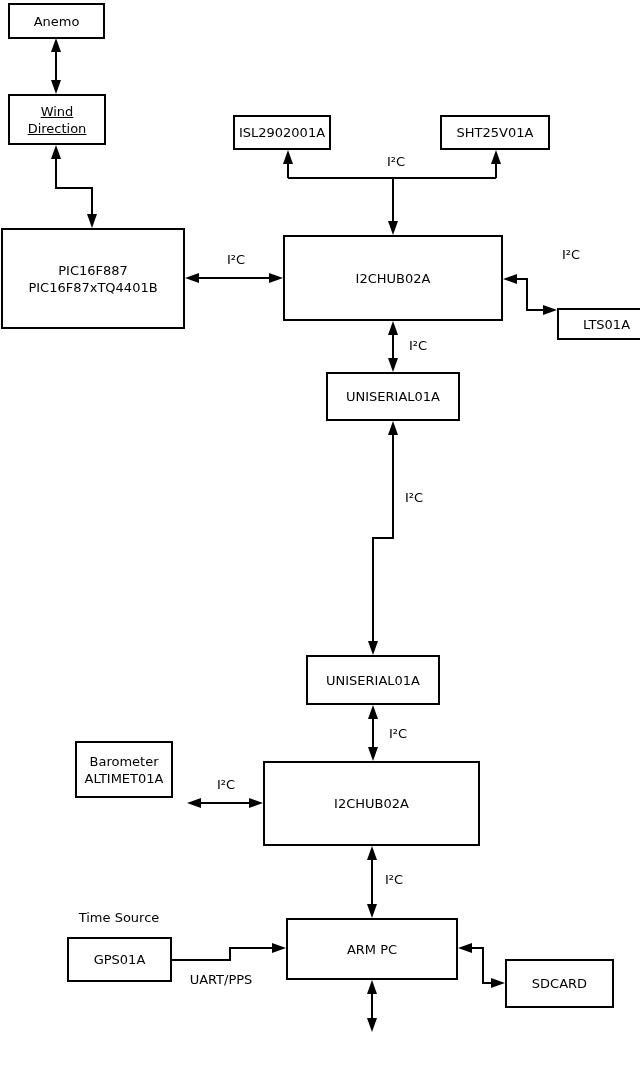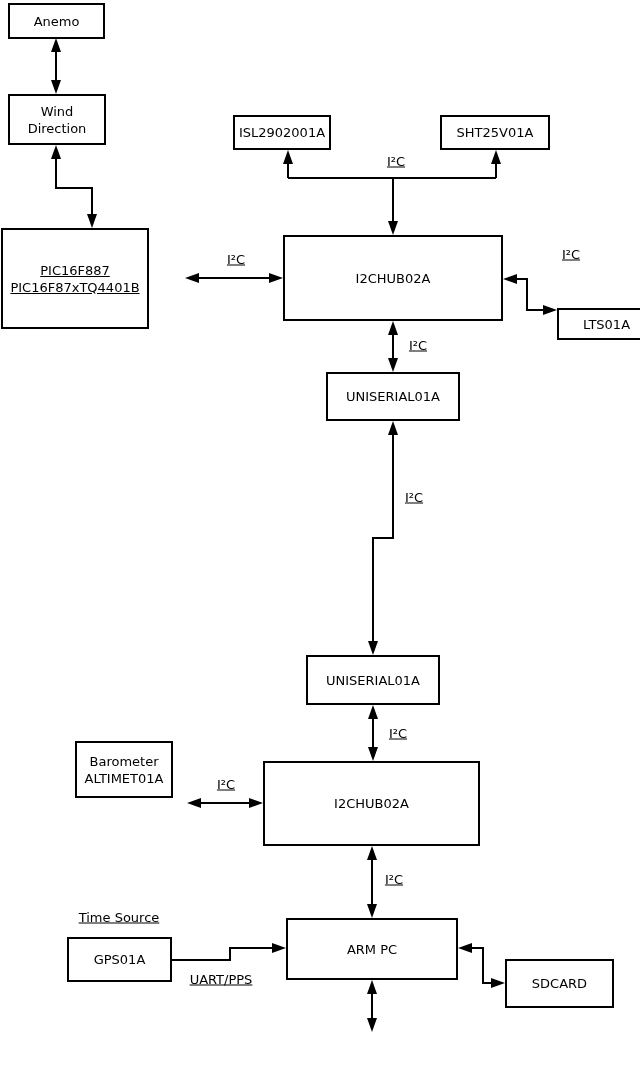--- a/index.html
+++ b/index.html
@@ -27,21 +27,20 @@
     font-size: 13px;
     line-height: 17px;
     text-align: center;
     white-space: nowrap;
   }
   .lbl {
     position: absolute;
     transform: translate(-50%, -50%);
     font-size: 13px;
     white-space: nowrap;
-    text-decoration: underline;
   }
 </style>
 </head>
 <body>
 
 <div class="canvas">
 
   <svg class="wires" width="640" height="1089" viewBox="0 0 640 1089">
     <g>
       <line x1="56" y1="50" x2="56" y2="82"></line>
@@ -109,25 +108,25 @@
     <g>
       <line x1="372" y1="992" x2="372" y2="1020"></line>
       <polygon points="372,980 367,994 377,994"></polygon>
       <polygon points="372,1032 367,1018 377,1018"></polygon>
     </g>
   </svg>
 
   <div class="node" style="left:8px;top:3px;width:97px;height:36px;">
     <div>Anemo</div>
   </div>
-  <div class="node" style="left:8px;top:94px;width:98px;height:51px;">
+  <div class="node" style="left:8px;top:94px;width:98px;height:51px;text-decoration:underline;">
     <div>Wind</div>
     <div>Direction</div>
   </div>
-  <div class="node" style="left:1px;top:228px;width:148px;height:101px;text-decoration:underline;">
+  <div class="node" style="left:1px;top:228px;width:184px;height:101px;">
     <div>PIC16F887</div>
     <div>PIC16F87xTQ4401B</div>
   </div>
   <div class="node" style="left:233px;top:115px;width:98px;height:35px;">
     <div>ISL2902001A</div>
   </div>
   <div class="node" style="left:440px;top:115px;width:110px;height:35px;">
     <div>SHT25V01A</div>
   </div>
   <div class="node" style="left:283px;top:235px;width:220px;height:86px;">

